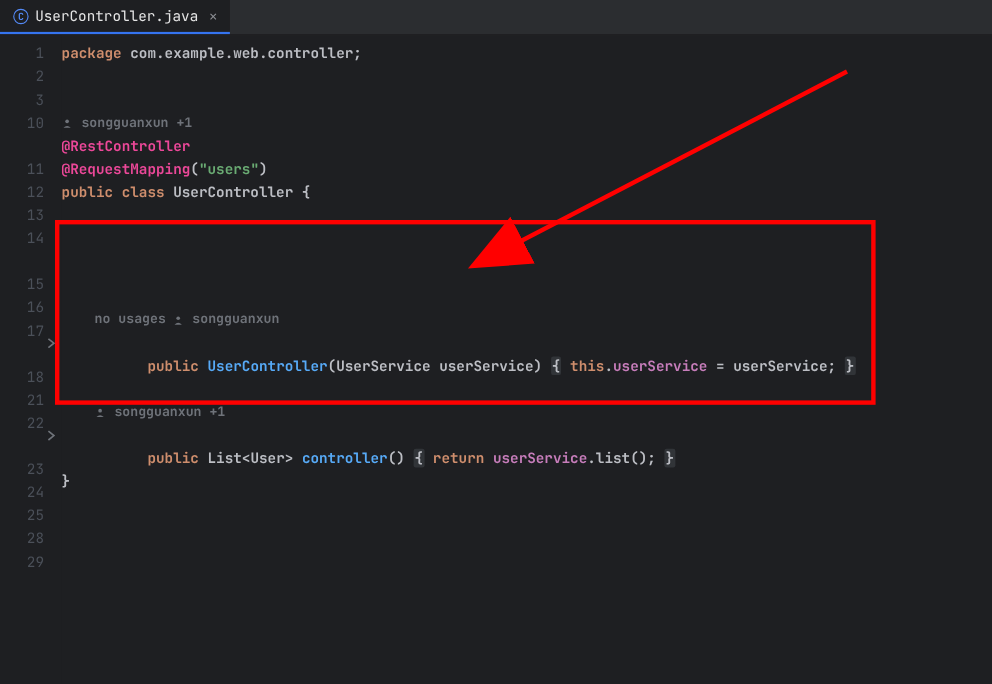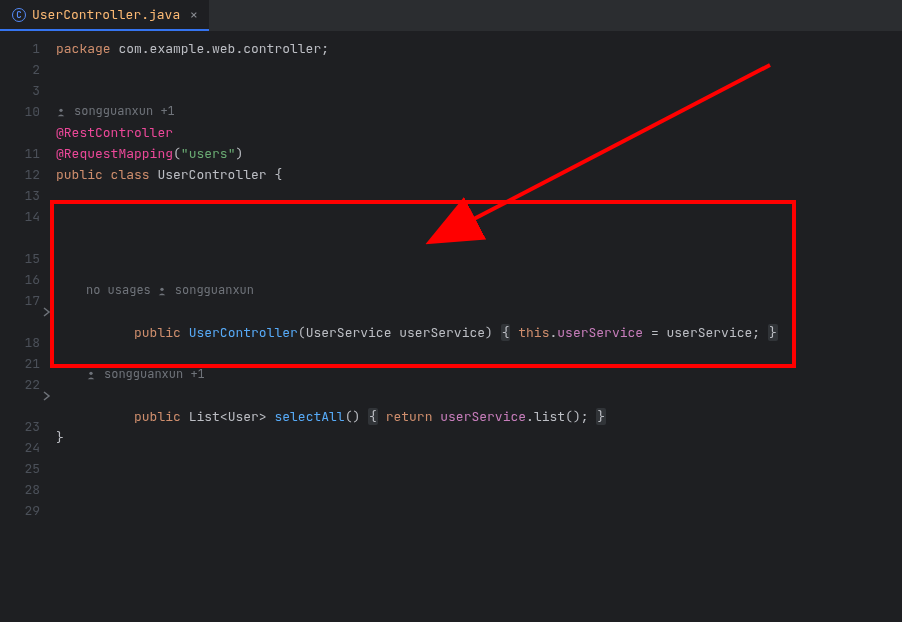--- a/index.html
+++ b/index.html
@@ -34,41 +34,42 @@
     height: 14px;
     border: 1px solid #548AF7;
     border-radius: 50%;
     display: flex;
     align-items: center;
     justify-content: center;
     font-size: 9px;
     color: #548AF7;
     font-weight: bold;
   }
-  .tab .label { color: #fdba74; font-size: 13px; }
+  .tab .label { color: #e5e5e5; font-size: 13px; }
   .tab .close { color: #8C8E94; font-size: 12px; padding: 0 4px; }
   .editor {
     position: relative;
     height: calc(100% - 32px);
     display: flex;
   }
   .gutter {
     width: 56px;
     background: #1E1F22;
     text-align: right;
     padding-right: 16px;
     padding-top: 6px;
     color: #4B5059;
     font-size: 13px;
     user-select: none;
   }
   .code-area {
     flex: 1;
     padding-top: 6px;
     position: relative;
+    font-weight: bold;
   }
   .line {
     height: 21px;
     line-height: 21px;
     white-space: pre;
   }
   .hint-line {
     height: 21px;
     line-height: 21px;
     font-size: 12px;
@@ -191,21 +192,21 @@
     <div class="hint-line" style="padding-left:30px;">
       <svg class="author-icon" viewBox="0 0 12 12">
           <circle cx="6" cy="4" r="2" fill="currentColor"></circle>
           <path d="M2 11 Q6 7 10 11" fill="currentColor"></path>
         </svg>
       <span>songguanxun +1</span>
     </div>
     <div class="line line-wrapper">
       <svg class="fold-chevron" viewBox="0 0 10 10">
           <path d="M2 1 L7 5 L2 9" fill="none" stroke="currentColor" stroke-width="1.5"></path>
-        </svg>    <span class="kw">public </span><span>List</span><span>&lt;User&gt; </span><span class="method">selectAll</span><span>() </span><span class="brace-faded">{</span><span class="kw"> return </span><span class="field">userService</span><span>.list(); </span><span class="brace-faded">}</span></div>
+        </svg>    <span class="kw">public </span><span>List</span><span>&lt;User&gt; </span><span class="method">controller</span><span>() </span><span class="brace-faded">{</span><span class="kw"> return </span><span class="field">userService</span><span>.list(); </span><span class="brace-faded">}</span></div>
     <div class="line"></div>
     <div class="line"><span>}</span></div>
     <div class="line"></div>
   </div>
 </div>
 
 <div class="red-box"></div>
 <svg class="arrow-svg">
   <defs>
     <marker id="ah" markerWidth="14" markerHeight="12" refX="2" refY="6" orient="auto">

